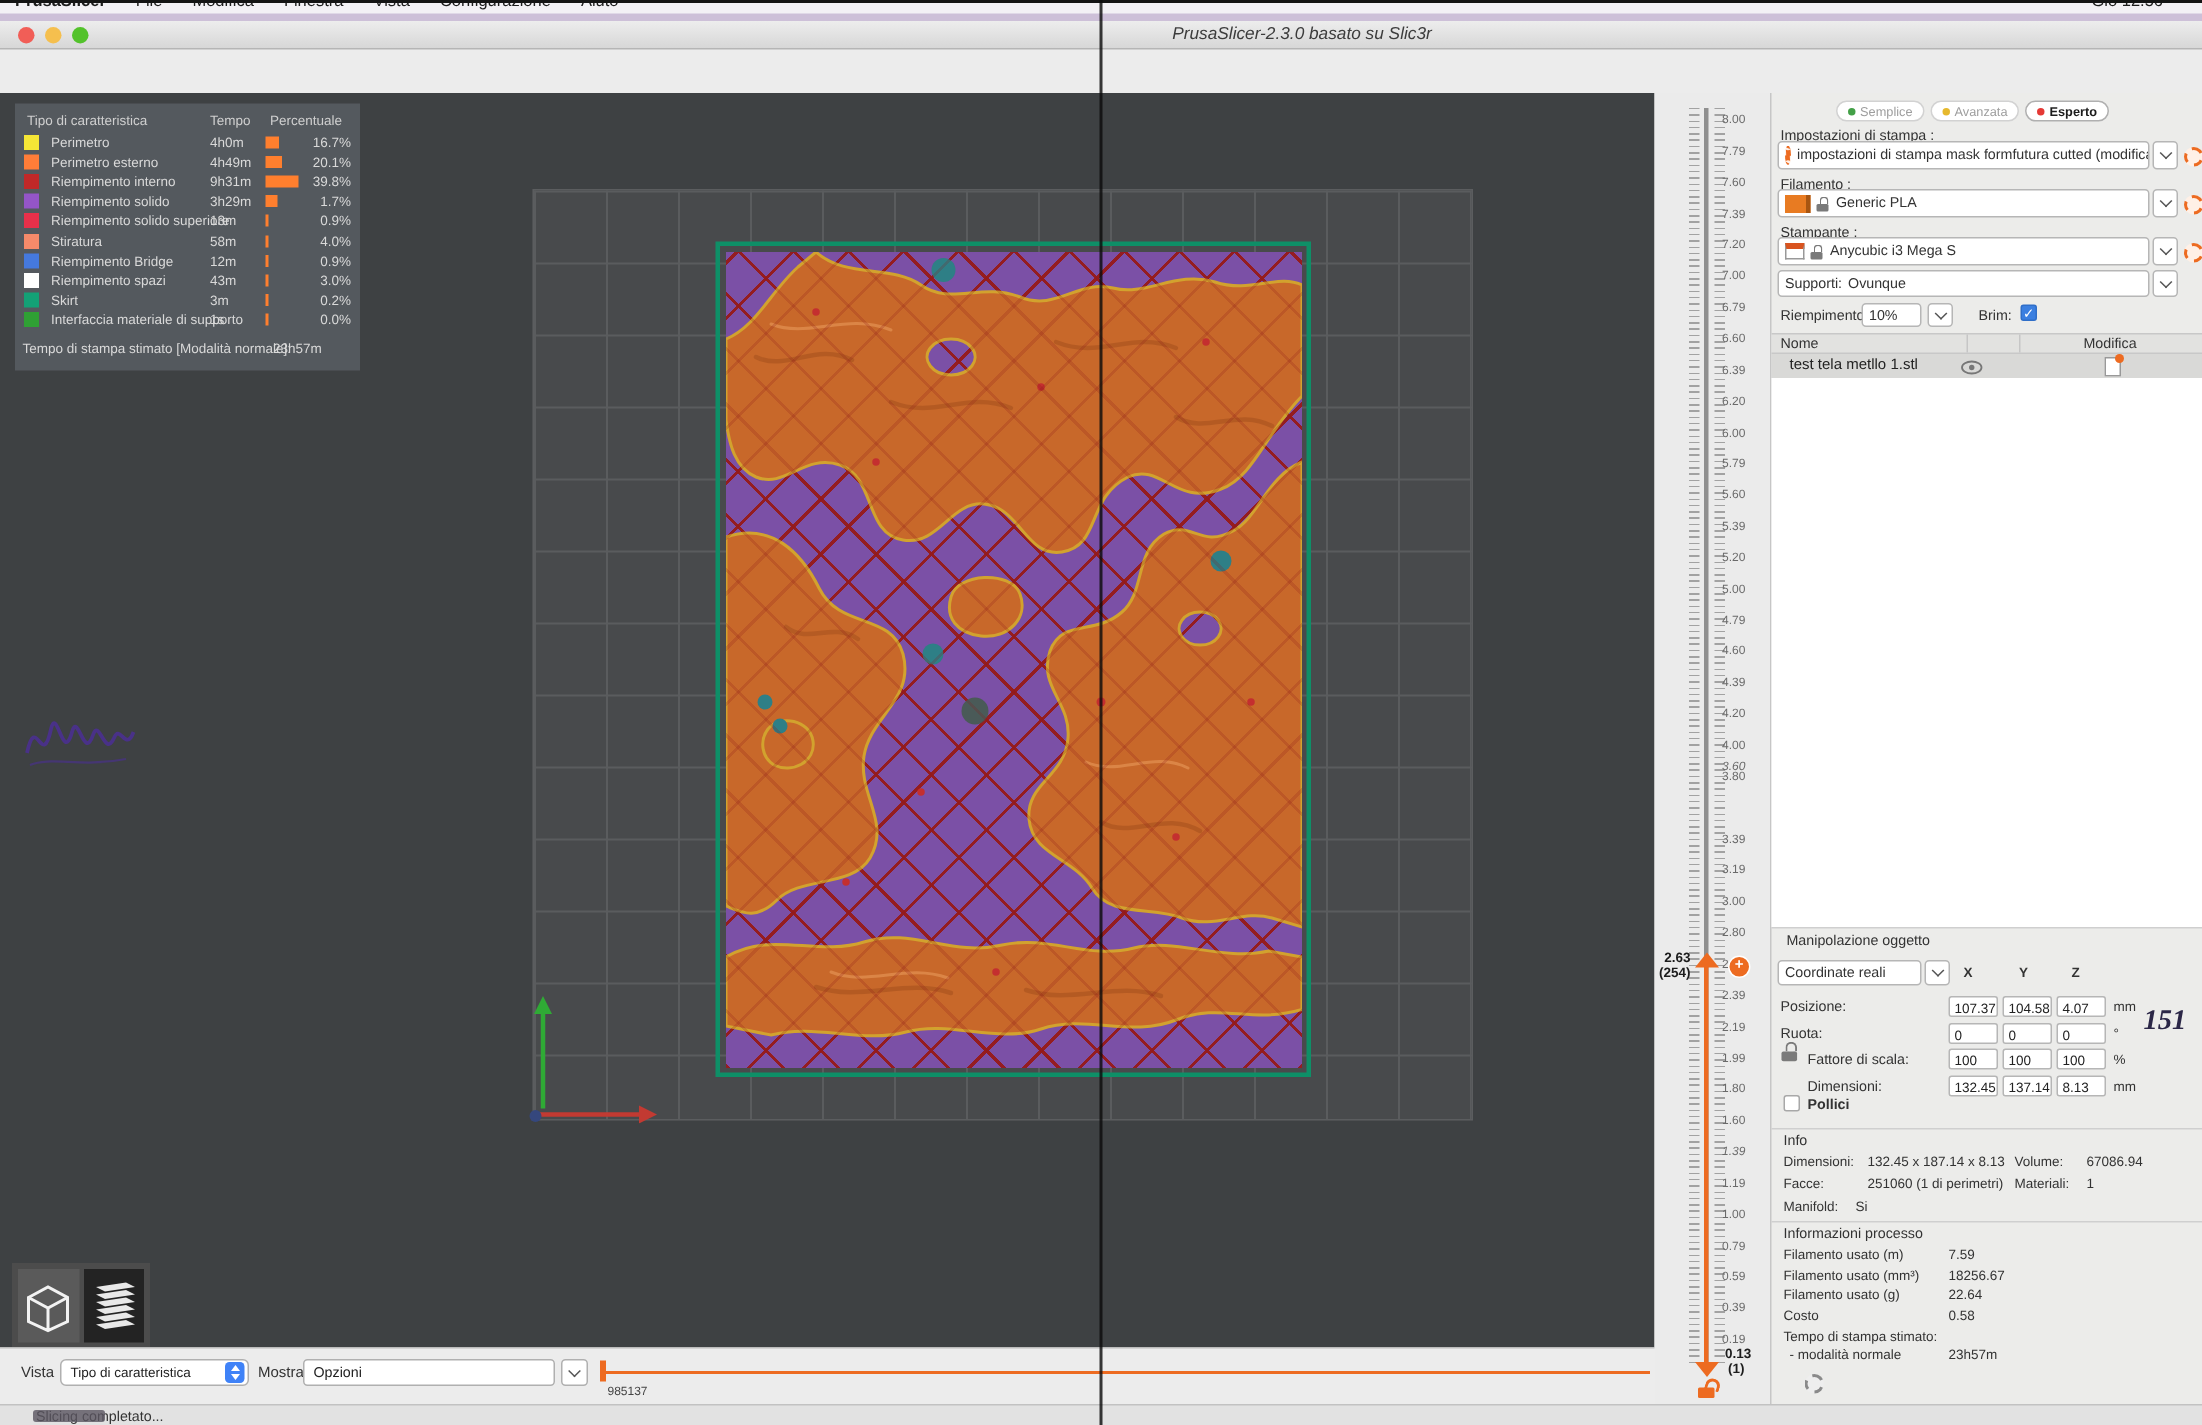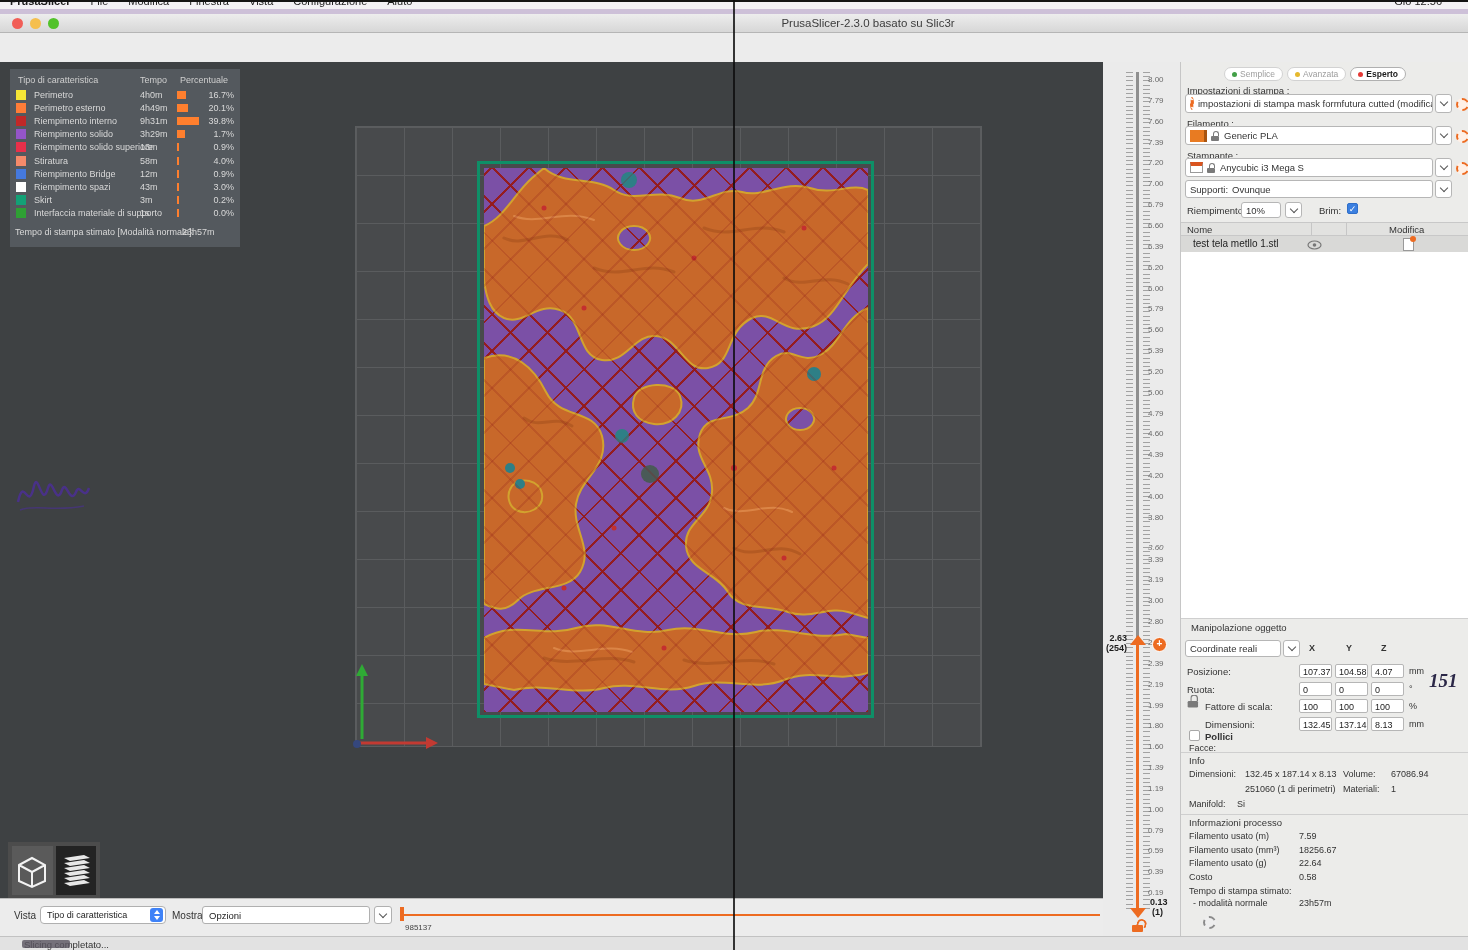--- a/index.html
+++ b/index.html
@@ -5,21 +5,21 @@
   html,body{margin:0;padding:0;}
   body{font-family:"Liberation Sans",sans-serif;background:#888;}
   #root{position:relative;width:1468px;height:950px;background:#cdc0d8;overflow:hidden;font-family:"Liberation Sans",sans-serif;}
   .abs{position:absolute;}
   
   #menubar{left:0;top:0;width:1468px;height:7px;background:#f3f1f5;border-top:2px solid #141414;overflow:hidden;}
   #menu-items{position:absolute;left:10px;top:-7px;display:flex;gap:20px;font-size:11px;color:#1c1c1c;white-space:nowrap;}
   #menu-clock{position:absolute;right:26px;top:-7px;font-size:11px;color:#1c1c1c;}
   
   #window{left:0;top:14px;width:1468px;height:923px;background:#ececec;}
-  #titlebar{left:0;top:0;width:1468px;height:18px;background:linear-gradient(#ededed,#d7d7d7);border-bottom:1px solid #b5b5b5;}
+  #titlebar{left:0;top:0;width:1468px;height:18px;background:linear-gradient(#ededed,#d7d7d7);border-bottom:1px solid #b5b5b5;font-style:italic;}
   .tl{position:absolute;top:4px;width:11px;height:11px;border-radius:50%;}
   #window-title{position:absolute;left:868px;top:3px;transform:translateX(-50%);font-size:11.5px;color:#3c3c3c;white-space:nowrap;}
   #tabbar{left:0;top:18px;width:1468px;height:16px;background:#d4d4d2;border-bottom:1px solid #b2b2b2;}
   #tabs{position:absolute;left:692px;top:1px;display:flex;gap:5px;}
   .tab{height:13px;line-height:13px;padding:0 9px;font-size:10px;color:#333;background:#fbfbfb;border:1px solid #bdbdbd;border-radius:3px;white-space:nowrap;}
   .tab.active{background:linear-gradient(#4e90f2,#2e6ed8);color:#fff;border-color:#2a62c4;}
   
   #viewport{left:0;top:48px;width:1103px;height:836px;background:#3e4143;overflow:hidden;}
   #bed{left:355px;top:64px;width:625px;height:619px;background:#484a4c;border:1px solid #5b5d5f;
        background-image:linear-gradient(#5a5c5e 1.5px,transparent 1.5px),linear-gradient(90deg,#5a5c5e 1.5px,transparent 1.5px);
@@ -326,21 +326,21 @@
           <div class="llab" style="left: 0px; top: 264.2px;">5.60</div>
           <div class="llab" style="left: 0px; top: 285.05px;">5.39</div>
           <div class="llab" style="left: 0px; top: 305.9px;">5.20</div>
           <div class="llab" style="left: 0px; top: 326.75px;">5.00</div>
           <div class="llab" style="left: 0px; top: 347.6px;">4.79</div>
           <div class="llab" style="left: 0px; top: 368.45px;">4.60</div>
           <div class="llab" style="left: 0px; top: 389.3px;">4.39</div>
           <div class="llab" style="left: 0px; top: 410.15px;">4.20</div>
           <div class="llab" style="left: 0px; top: 431px;">4.00</div>
           <div class="llab" style="left: 0px; top: 451.85px;">3.80</div>
-          <div class="llab" style="left: 0px; top: 482px; font-style: italic;">3.60</div>
+          <div class="llab" style="left: 0px; top: 445px; font-style: italic;">3.60</div>
           <div class="llab" style="left: 0px; top: 493.55px;">3.39</div>
           <div class="llab" style="left: 0px; top: 514.4px;">3.19</div>
           <div class="llab" style="left: 0px; top: 535.25px;">3.00</div>
           <div class="llab" style="left: 0px; top: 556.1px;">2.80</div>
           <div class="llab" style="left: 0px; top: 576.95px;">2.60</div>
           <div class="llab" style="left: 0px; top: 597.8px;">2.39</div>
           <div class="llab" style="left: 0px; top: 618.65px;">2.19</div>
           <div class="llab" style="left: 0px; top: 639.5px;">1.99</div>
           <div class="llab" style="left: 0px; top: 660.35px;">1.80</div>
           <div class="llab" style="left: 0px; top: 681.2px;">1.60</div>
@@ -499,21 +499,21 @@
           <div class="body"></div>
         </div>
       <div class="cb abs" style="left:8px;top:668px;"></div>
       <div class="sb-label" style="left:24px;top:669px;font-weight:bold;">Pollici</div>
 
       <div style="position:absolute;left:0;top:690px;width:288px;height:1px;background:#cfcfcf;"></div>
       <div class="panel-title abs" style="left:8px;top:693px;">Info</div>
       <div id="info-left">
           <div class="inforow" style="left: 8px; top: 707px;">Dimensioni:</div>
           <div class="inforow" style="left: 64px; top: 707px;">132.45 x 187.14 x 8.13</div>
-          <div class="inforow" style="left: 8px; top: 681px;">Facce:</div>
+          <div class="inforow" style="left: 8px; top: 722px;">Facce:</div>
           <div class="inforow" style="left: 64px; top: 722px;">251060 (1 di perimetri)</div>
           <div class="inforow" style="left: 8px; top: 737px;">Manifold:</div>
           <div class="inforow" style="left: 56px; top: 737px;">Si</div>
         </div>
       <div id="info-right">
           <div class="inforow" style="left: 162px; top: 707px;">Volume:</div>
           <div class="inforow" style="left: 210px; top: 707px;">67086.94</div>
           <div class="inforow" style="left: 162px; top: 722px;">Materiali:</div>
           <div class="inforow" style="left: 210px; top: 722px;">1</div>
         </div>

